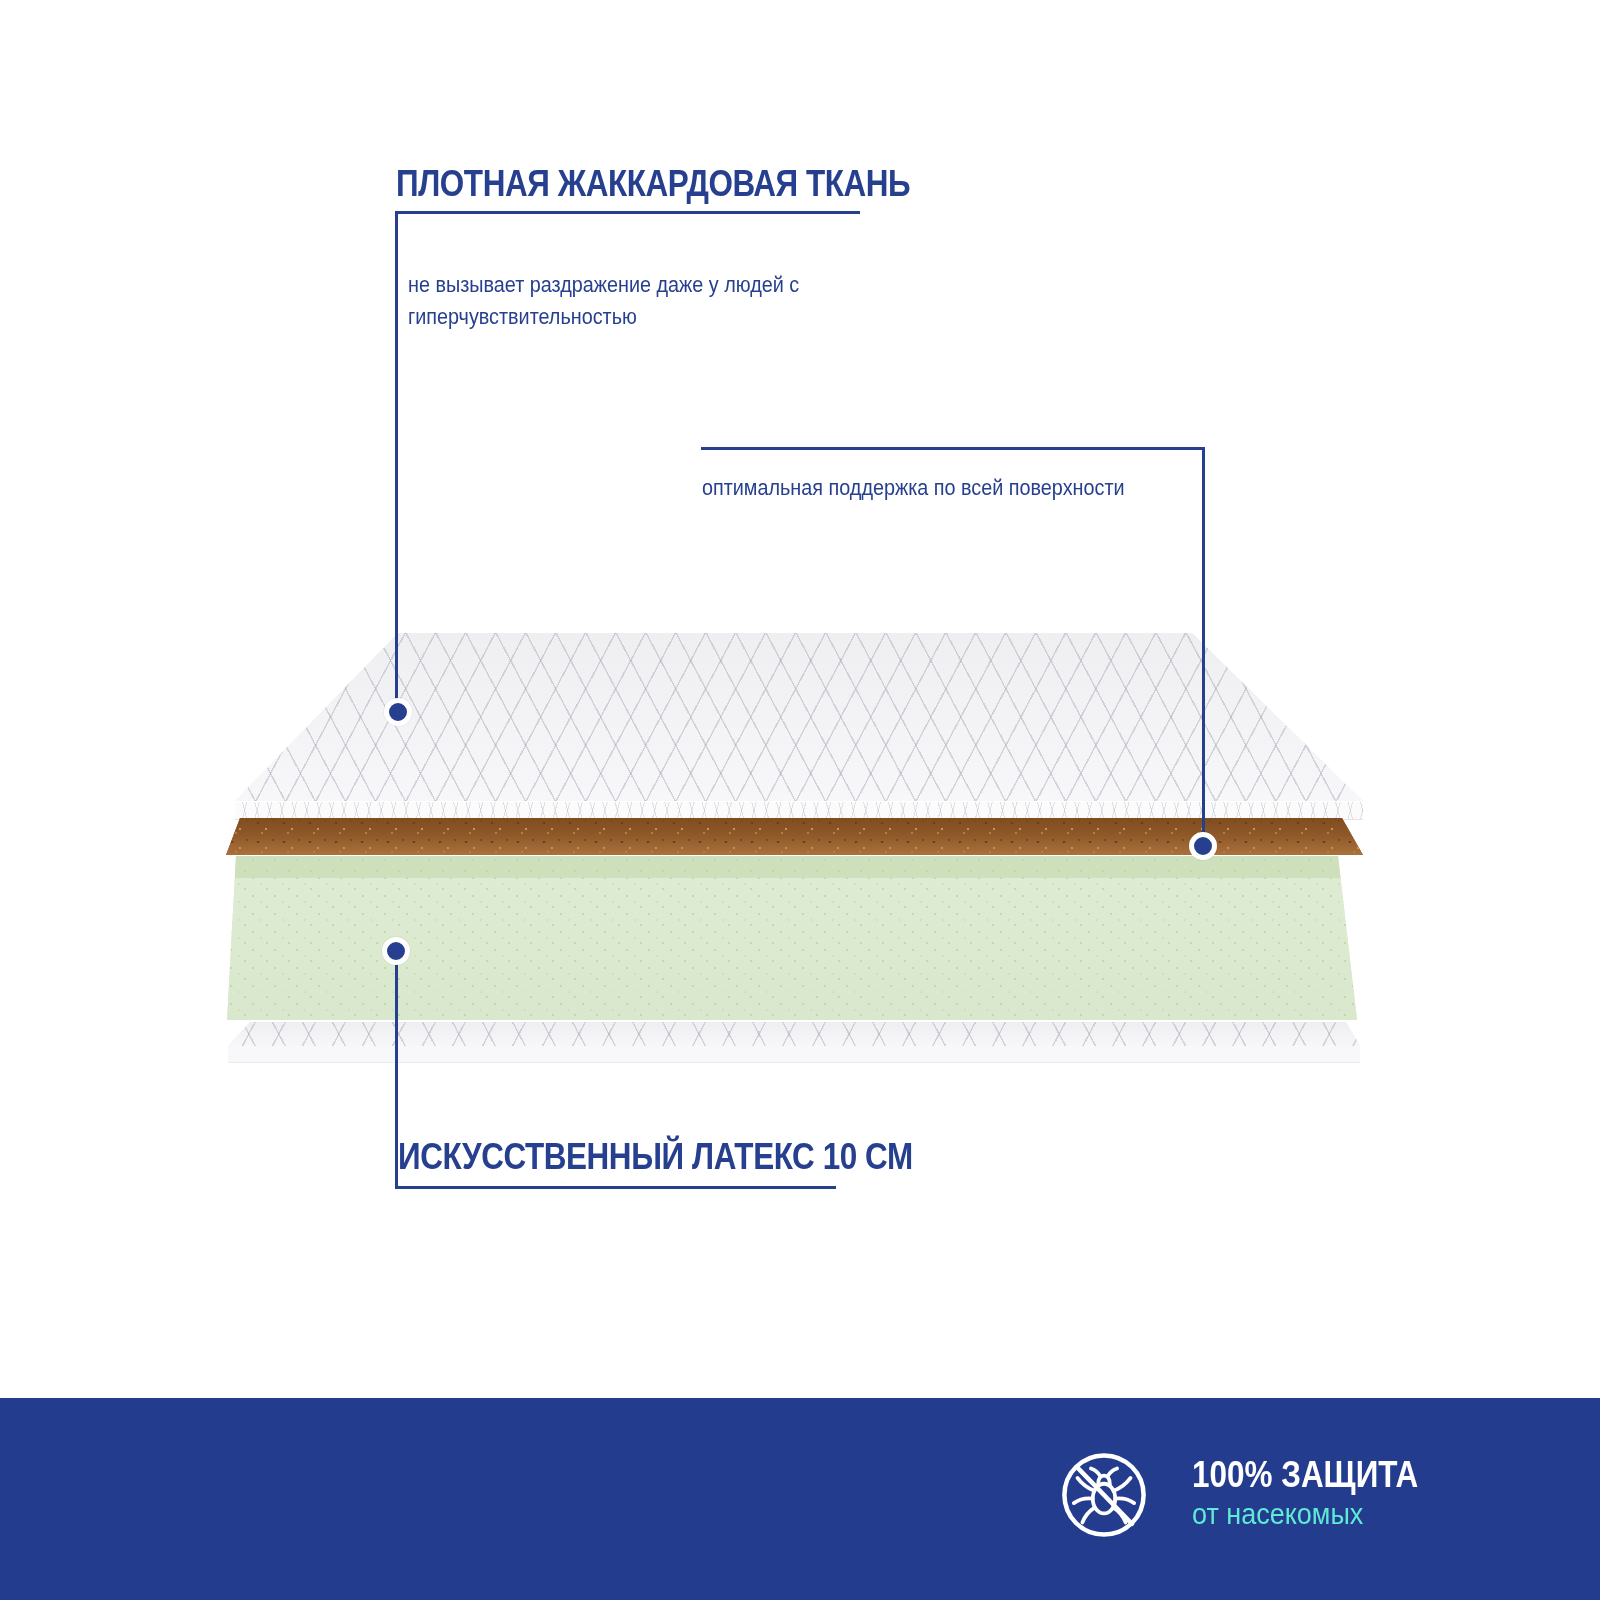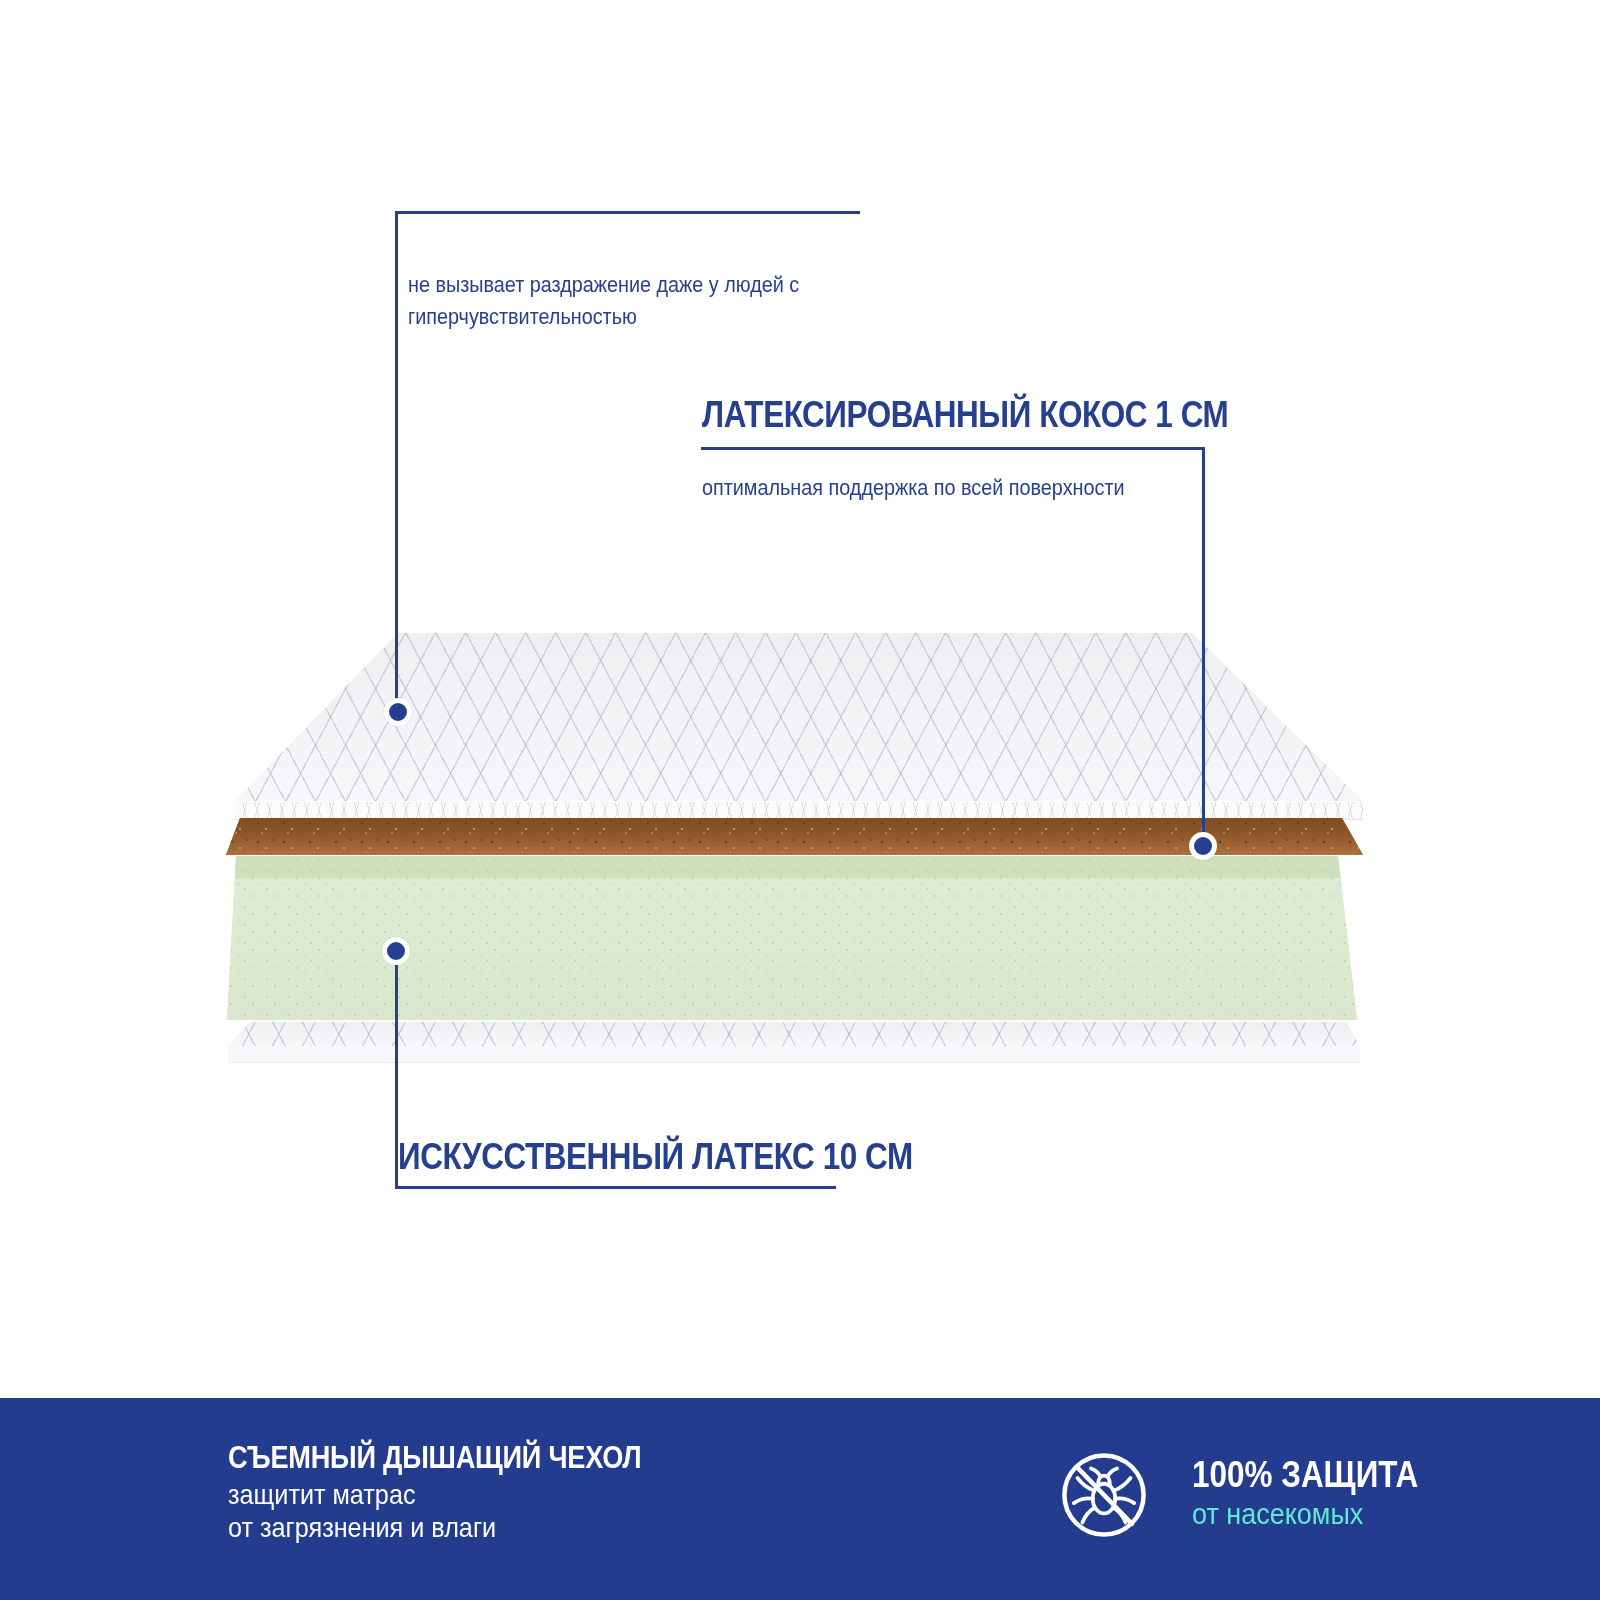--- a/index.html
+++ b/index.html
@@ -110,56 +110,45 @@
 
   <div id="mattress" class="abs">
     <div class="abs face-top quilt-lattice"></div>
     <div class="abs face-top-front"></div>
     <div class="abs layer-coir"></div>
     <div class="abs layer-foam"></div>
     <div class="abs face-bottom quilt-lattice"></div>
     <div class="abs face-bottom-front"></div>
   </div>
 
+  <div class="abs h-title" id="fabric-title">
+    <span class="condH">ПЛОТНАЯ ЖАККАРДОВАЯ ТКАНЬ</span>
+  </div>
   <div class="abs hrule" id="fabric-rule"></div>
   <div class="abs vline" id="fabric-vline"></div>
   <div class="abs dot" id="fabric-dot"></div>
   <div class="abs h-desc" id="fabric-desc">
     <span class="condB" style="width:470px;">не вызывает раздражение даже у людей с гиперчувствительностью</span>
   </div>
 
-  <div class="abs h-title" id="coconut-title">
-    <span class="condH">ЛАТЕКСИРОВАННЫЙ КОКОС 1 СМ</span>
-  </div>
   <div class="abs hrule" id="coconut-rule"></div>
   <div class="abs vline" id="coconut-vline"></div>
   <div class="abs dot" id="coconut-dot"></div>
   <div class="abs h-desc" id="coconut-desc">
     <span class="condB" style="width:520px;white-space:nowrap;">оптимальная поддержка по всей поверхности</span>
   </div>
 
   <div class="abs vline" id="latex-vline"></div>
   <div class="abs dot" id="latex-dot"></div>
   <div class="abs h-title" id="latex-title">
     <span class="condH">ИСКУССТВЕННЫЙ ЛАТЕКС 10 СМ</span>
   </div>
   <div class="abs hrule" id="latex-rule"></div>
 
   <div class="abs" id="footer">
-    <div class="abs" id="cover-block" style="left:228px;top:38px;">
-      <div class="f-title">
-        <span class="condH">СЪЕМНЫЙ ДЫШАЩИЙ ЧЕХОЛ</span>
-      </div>
-      <div class="f-line">
-        <span class="condB">защитит матрас</span>
-      </div>
-      <div class="f-line">
-        <span class="condB">от загрязнения и влаги</span>
-      </div>
-    </div>
 
     <div class="abs" id="insect-badge" style="left:1059px;top:52px;">
       <svg width="90" height="90" viewBox="0 0 100 100" fill="none">
         <circle cx="50" cy="50" r="44" stroke="#ffffff" stroke-width="5"></circle>
         <ellipse cx="50" cy="54" rx="12.5" ry="16.5" stroke="#ffffff" stroke-width="4.2"></ellipse>
         <path d="M43.5 38c0-6 2.5-9.5 6.5-9.5s6.5 3.5 6.5 9.5" stroke="#ffffff" stroke-width="4.2" stroke-linecap="round"></path>
         <path d="M45.5 28.5q-3.5-6-10-8" stroke="#ffffff" stroke-width="4.2" stroke-linecap="round"></path>
         <path d="M54.5 28.5q3.5-6 10-8" stroke="#ffffff" stroke-width="4.2" stroke-linecap="round"></path>
         <path d="M61.5 45q11-4.5 18-14" stroke="#ffffff" stroke-width="4.2" stroke-linecap="round"></path>
         <path d="M62.5 54q12-1.5 21 5" stroke="#ffffff" stroke-width="4.2" stroke-linecap="round"></path>

